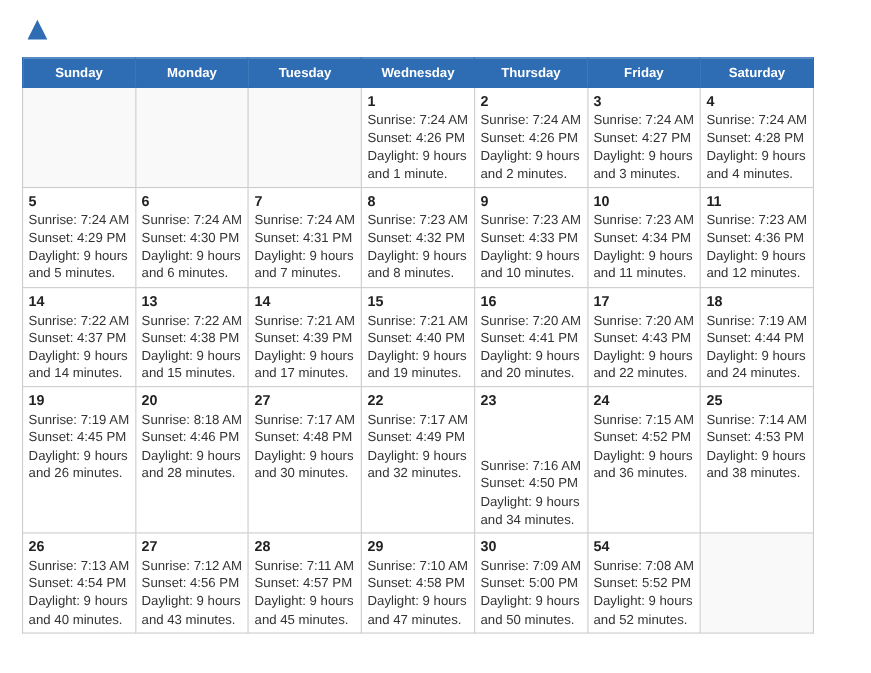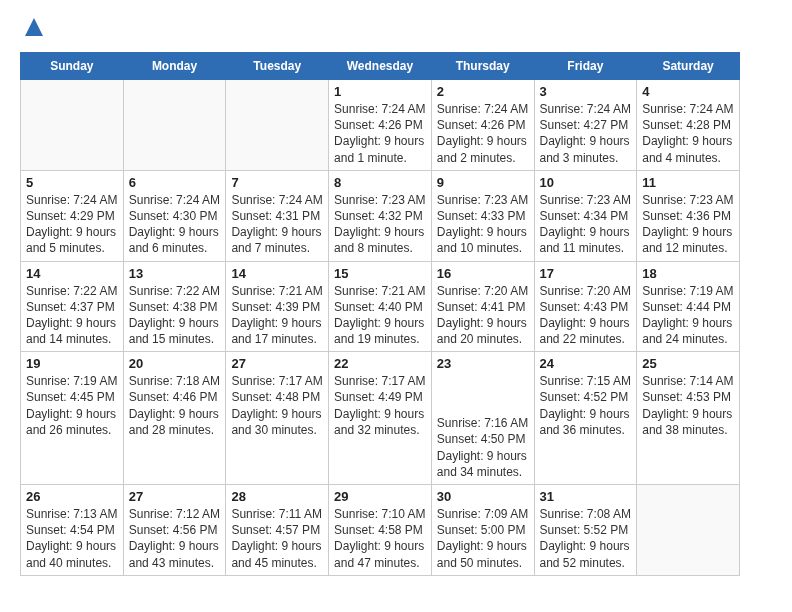--- a/index.html
+++ b/index.html
@@ -264,21 +264,21 @@
         <tr>
           <td>
             <div class="day-num">19</div>
             <div class="day-info" style="white-space: pre-line;">Sunrise: 7:19 AM
 Sunset: 4:45 PM
 Daylight: 9 hours
 and 26 minutes.</div>
           </td>
           <td>
             <div class="day-num">20</div>
-            <div class="day-info" style="white-space: pre-line;">Sunrise: 7:18 AM
+            <div class="day-info" style="white-space: pre-line;">Sunrise: 8:18 AM
 Sunset: 4:46 PM
 Daylight: 9 hours
 and 28 minutes.</div>
           </td>
           <td>
             <div class="day-num">27</div>
             <div class="day-info" style="white-space: pre-line;">Sunrise: 7:17 AM
 Sunset: 4:48 PM
 Daylight: 9 hours
 and 30 minutes.</div>
@@ -342,21 +342,21 @@
 and 47 minutes.</div>
           </td>
           <td>
             <div class="day-num">30</div>
             <div class="day-info" style="white-space: pre-line;">Sunrise: 7:09 AM
 Sunset: 5:00 PM
 Daylight: 9 hours
 and 50 minutes.</div>
           </td>
           <td>
-            <div class="day-num">31</div>
+            <div class="day-num">54</div>
             <div class="day-info" style="white-space: pre-line;">Sunrise: 7:08 AM
 Sunset: 5:52 PM
 Daylight: 9 hours
 and 52 minutes.</div>
           </td>
           <td class="empty"></td>
         </tr>
       </tbody>
   </table>
 </div>

